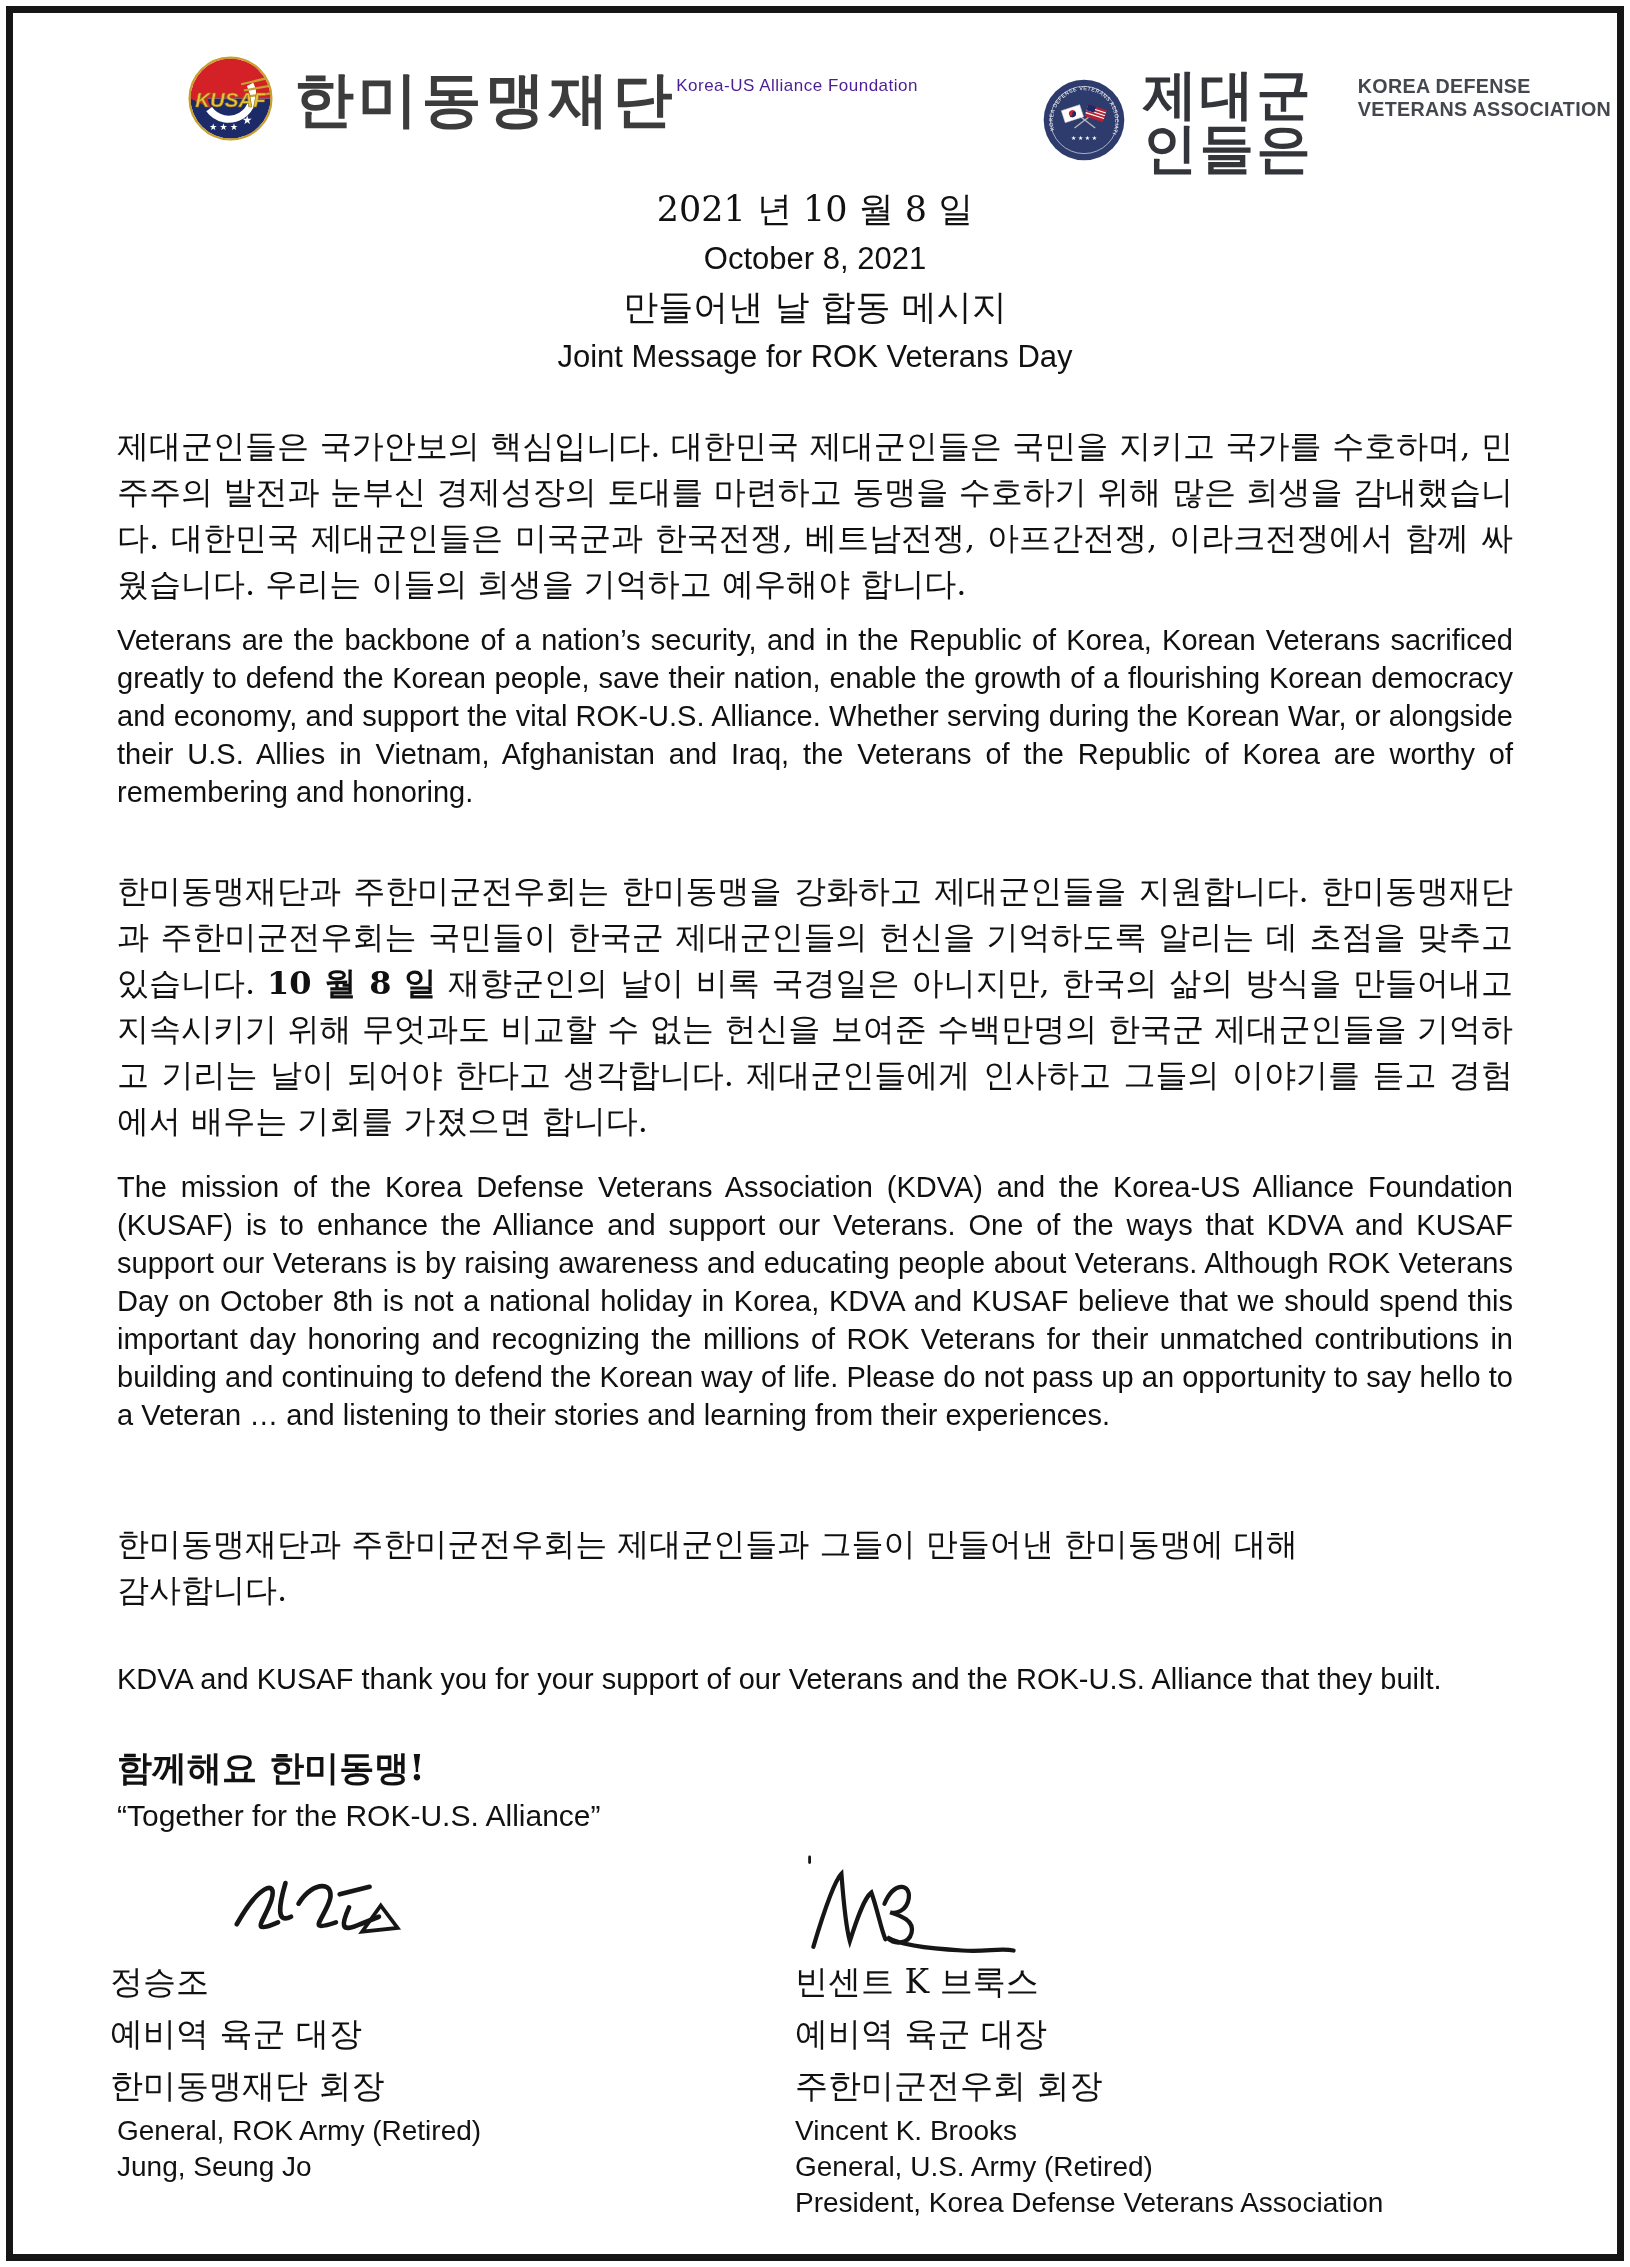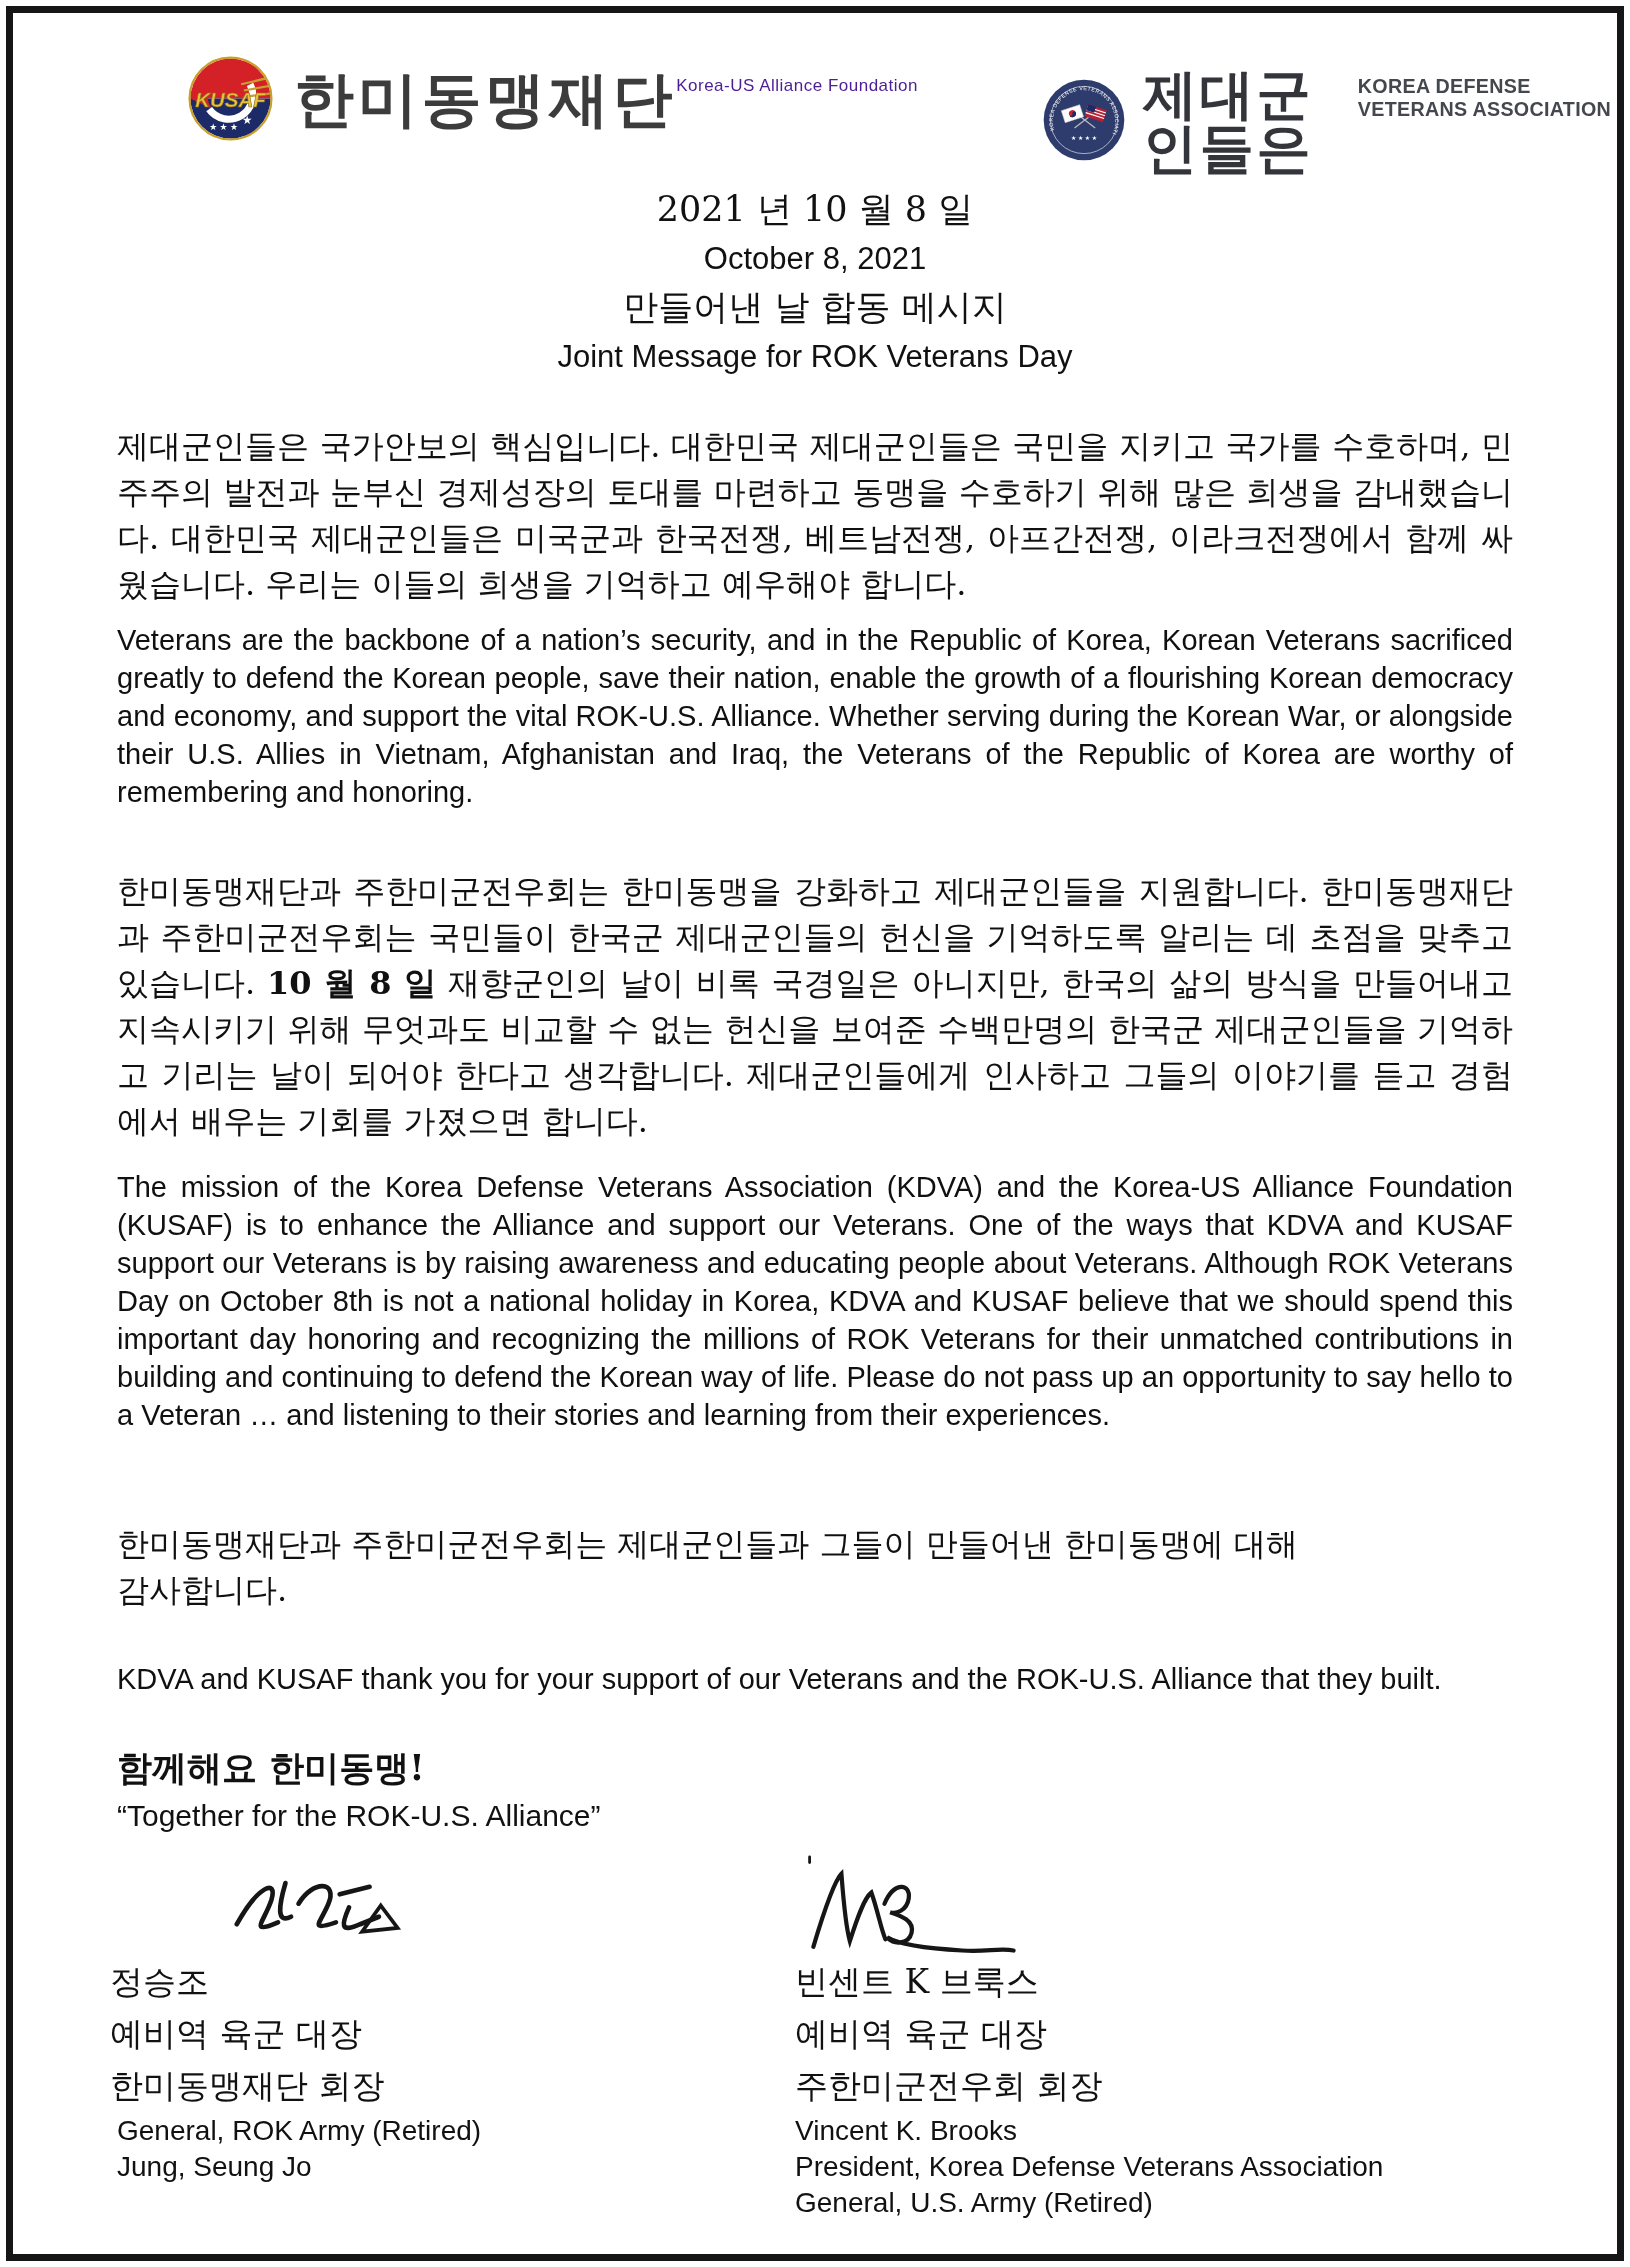--- a/index.html
+++ b/index.html
@@ -207,17 +207,17 @@
     <div>예비역 육군 대장</div>
     <div>주한미군전우회 회장</div>
   </div>
 
   <div class="names en names-en-left">
     <div>General, ROK Army (Retired)</div>
     <div>Jung, Seung Jo</div>
   </div>
   <div class="names en names-en-right">
     <div>Vincent K. Brooks</div>
+    <div>General, U.S. Army (Retired)</div>
     <div>President, Korea Defense Veterans Association</div>
-    <div>General, U.S. Army (Retired)</div>
   </div>
 </div>
 
 
 </body></html>

